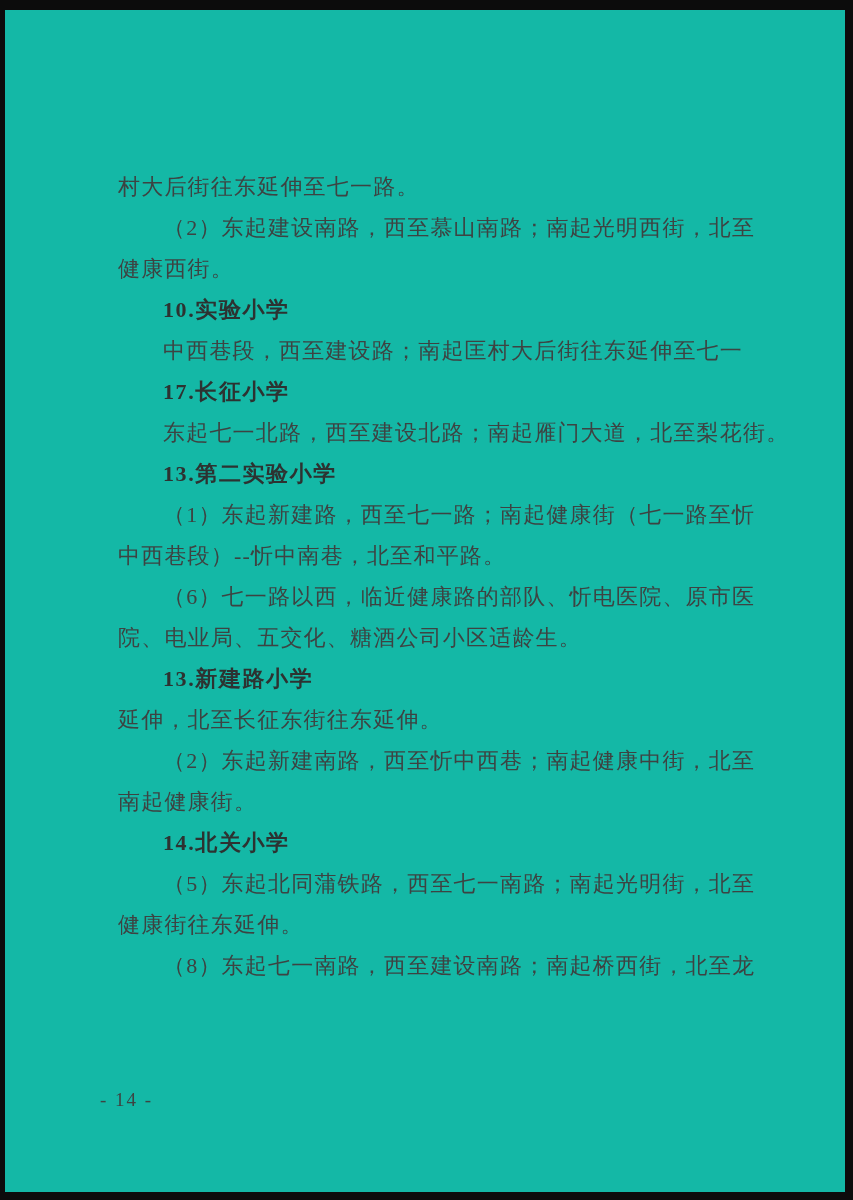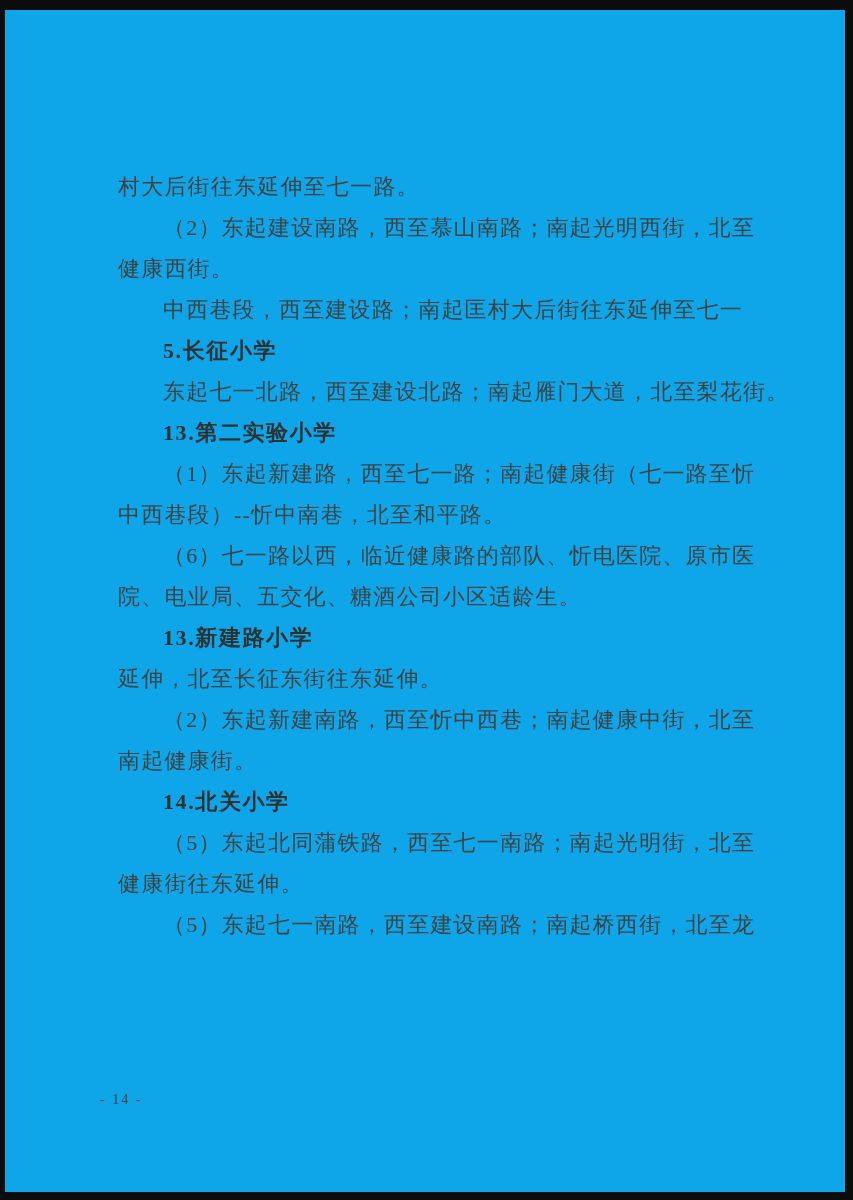--- a/index.html
+++ b/index.html
@@ -18,21 +18,21 @@
     position: absolute;
     inset: 0;
     background: #0c0c0c;
   }
   .page {
     position: absolute;
     top: 10px;
     left: 5px;
     right: 8px;
     bottom: 8px;
-    background: #0ea5e9;
+    background: #14b8a6;
     overflow: hidden;
     font-family: Liberation Serif, serif;
   }
   .text-block {
     position: absolute;
     left: 113px;
     top: 156px;
     width: 660px;
   }
   .line {
@@ -48,47 +48,48 @@
   }
   .line.heading {
     font-weight: 700;
     color: #2d3231;
     letter-spacing: 1.6px;
   }
   .page-number {
     position: absolute;
     left: 95px;
     top: 1078px;
-    font-size: 14px;
+    font-size: 19px;
     line-height: 24px;
     letter-spacing: 2px;
     color: #3d4342;
   }
 </style>
 </head>
 <body>
 
 <div class="scan-frame">
   <div class="page">
     <div class="text-block" id="lines-container">
         <div class="line">村大后街往东延伸至七一路。</div>
         <div class="line indent">（2）东起建设南路，西至慕山南路；南起光明西街，北至</div>
         <div class="line">健康西街。</div>
+        <div class="line indent heading">10.实验小学</div>
         <div class="line indent">中西巷段，西至建设路；南起匡村大后街往东延伸至七一</div>
-        <div class="line indent heading">5.长征小学</div>
+        <div class="line indent heading">17.长征小学</div>
         <div class="line indent">东起七一北路，西至建设北路；南起雁门大道，北至梨花街。</div>
         <div class="line indent heading">13.第二实验小学</div>
         <div class="line indent">（1）东起新建路，西至七一路；南起健康街（七一路至忻</div>
         <div class="line">中西巷段）--忻中南巷，北至和平路。</div>
         <div class="line indent">（6）七一路以西，临近健康路的部队、忻电医院、原市医</div>
         <div class="line">院、电业局、五交化、糖酒公司小区适龄生。</div>
         <div class="line indent heading">13.新建路小学</div>
         <div class="line">延伸，北至长征东街往东延伸。</div>
         <div class="line indent">（2）东起新建南路，西至忻中西巷；南起健康中街，北至</div>
         <div class="line">南起健康街。</div>
         <div class="line indent heading">14.北关小学</div>
         <div class="line indent">（5）东起北同蒲铁路，西至七一南路；南起光明街，北至</div>
         <div class="line">健康街往东延伸。</div>
-        <div class="line indent">（5）东起七一南路，西至建设南路；南起桥西街，北至龙</div>
+        <div class="line indent">（8）东起七一南路，西至建设南路；南起桥西街，北至龙</div>
       </div>
     <div class="page-number">- 14 -</div>
   </div>
 </div>
 
 </body></html>

